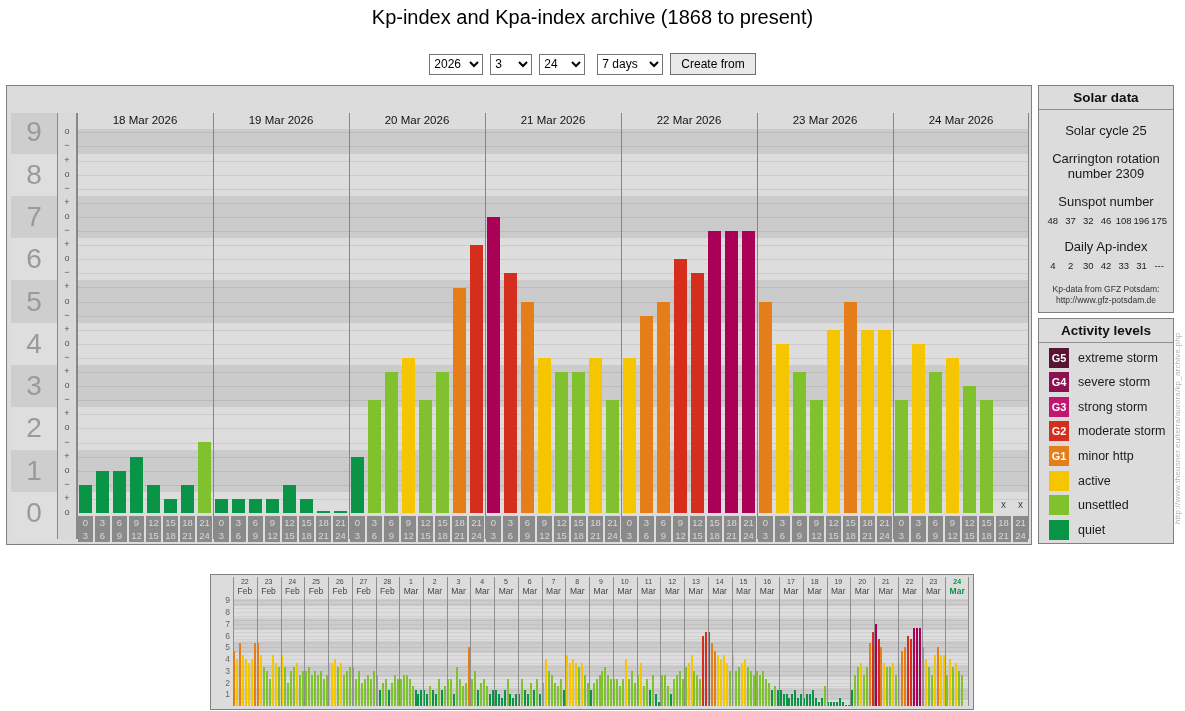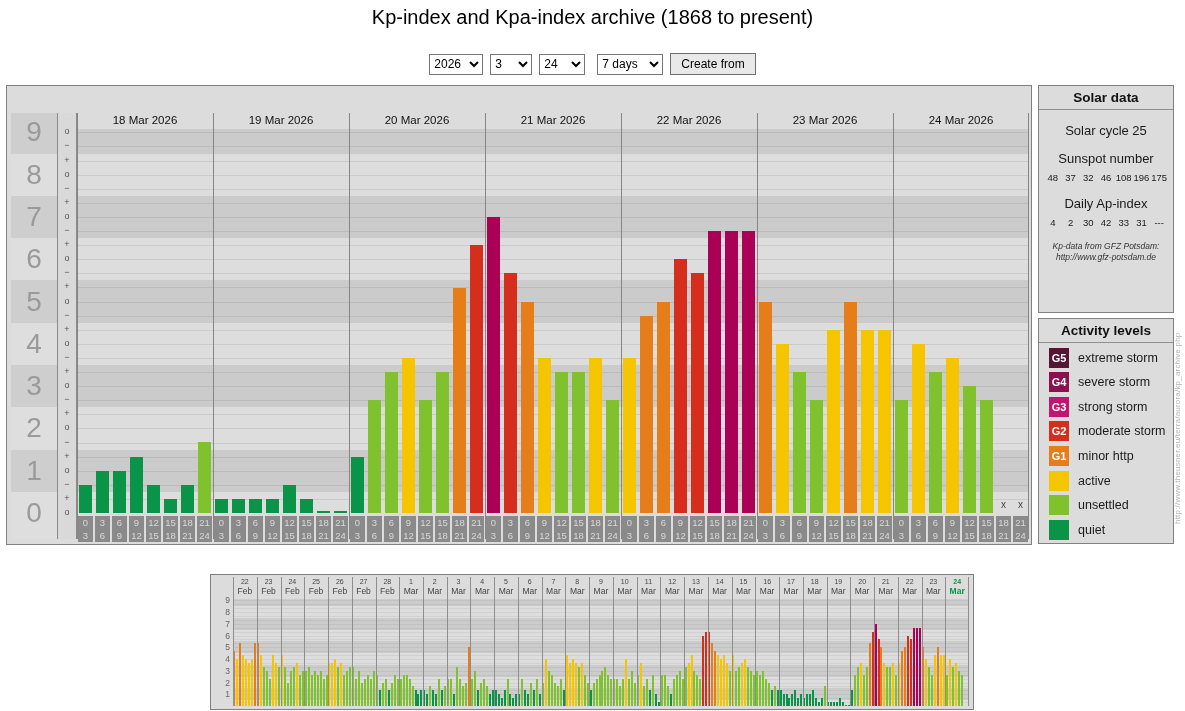--- a/index.html
+++ b/index.html
@@ -23,21 +23,21 @@
   #solar-panel{left:1038px;top:85px;width:136px;height:228px;}
   #activity-panel{left:1038px;top:318px;width:136px;height:226px;}
   .side-title{position:absolute;left:0;top:0;width:100%;height:24px;border-bottom:1px solid #909090;
       box-sizing:border-box;text-align:center;font-size:13.5px;font-weight:bold;color:#111;
       line-height:23px;}
   .solar-body{position:absolute;left:0;top:24px;width:100%;text-align:center;color:#1a1a1a;}
   .solar-line{font-size:13px;margin-top:13px;padding:0 6px;}
   .num-row{display:flex;justify-content:space-between;padding:0 5px;margin-top:6px;
       font-size:9.5px;color:#1a1a1a;}
   .num-row span{flex:1;text-align:center;}
-  .credit{font-size:8.5px;color:#333;margin-top:13px;line-height:11px;font-style:italic;}
+  .credit{font-size:8.5px;color:#333;margin-top:13px;line-height:11px;}
   .legend-body{position:absolute;left:0;top:24px;width:100%;}
   .legend-row{display:flex;align-items:center;gap:9px;margin:4.6px 0 0 10px;height:20px;}
   .legend-box{width:20px;height:20px;display:flex;align-items:center;justify-content:center;
       font-size:11px;font-weight:bold;color:#fff;}
   .legend-label{font-size:12.5px;color:#1a1a1a;}
   #watermark{position:absolute;left:1173px;top:308px;height:216px;width:11px;
       writing-mode:vertical-rl;transform:rotate(180deg);font-size:8px;color:#b4b4b4;
       letter-spacing:0.2px;white-space:nowrap;}
   #mini-panel{left:210px;top:574px;width:764px;height:136px;}
   #mini-chart{position:absolute;left:0;top:0;width:100%;height:100%;}
@@ -271,20 +271,21 @@
       <div class="abs" style="left: 750px; top: 27px; width: 1px; height: 426px; background: rgb(134, 134, 134);"></div>
       <div class="abs" style="left: 886px; top: 27px; width: 1px; height: 426px; background: rgb(134, 134, 134);"></div>
       <div class="abs" style="left: 1021px; top: 27px; width: 1px; height: 426px; background: rgb(134, 134, 134);"></div>
     </div>
 </div>
 
 <div class="panel" id="solar-panel">
   <div class="side-title">Solar data</div>
   <div class="solar-body">
     <div class="solar-line">Solar cycle 25</div>
+    <div class="solar-line">Carrington rotation number 2309</div>
     <div class="solar-line">Sunspot number</div>
     <div class="num-row" id="sunspot-row">
         <span>48</span>
         <span>37</span>
         <span>32</span>
         <span>46</span>
         <span>108</span>
         <span>196</span>
         <span>175</span>
       </div>

